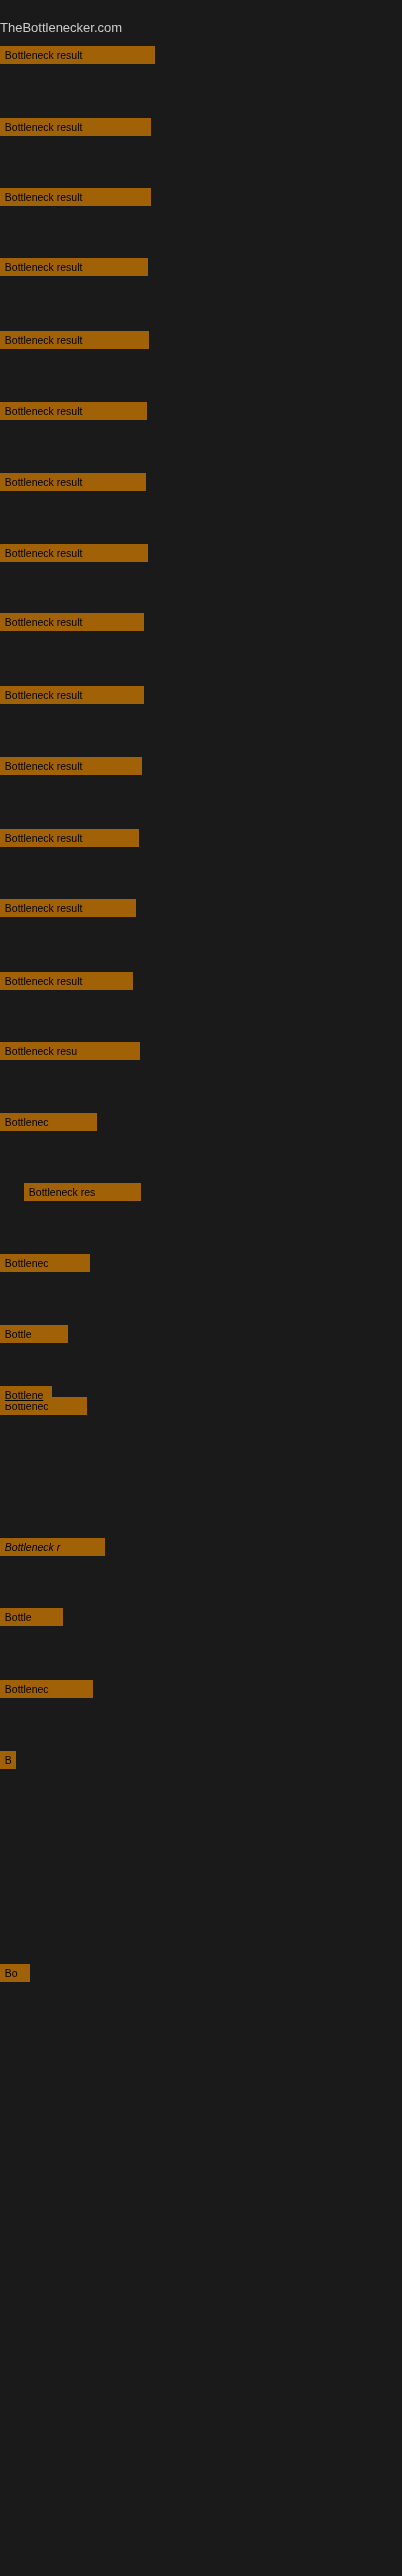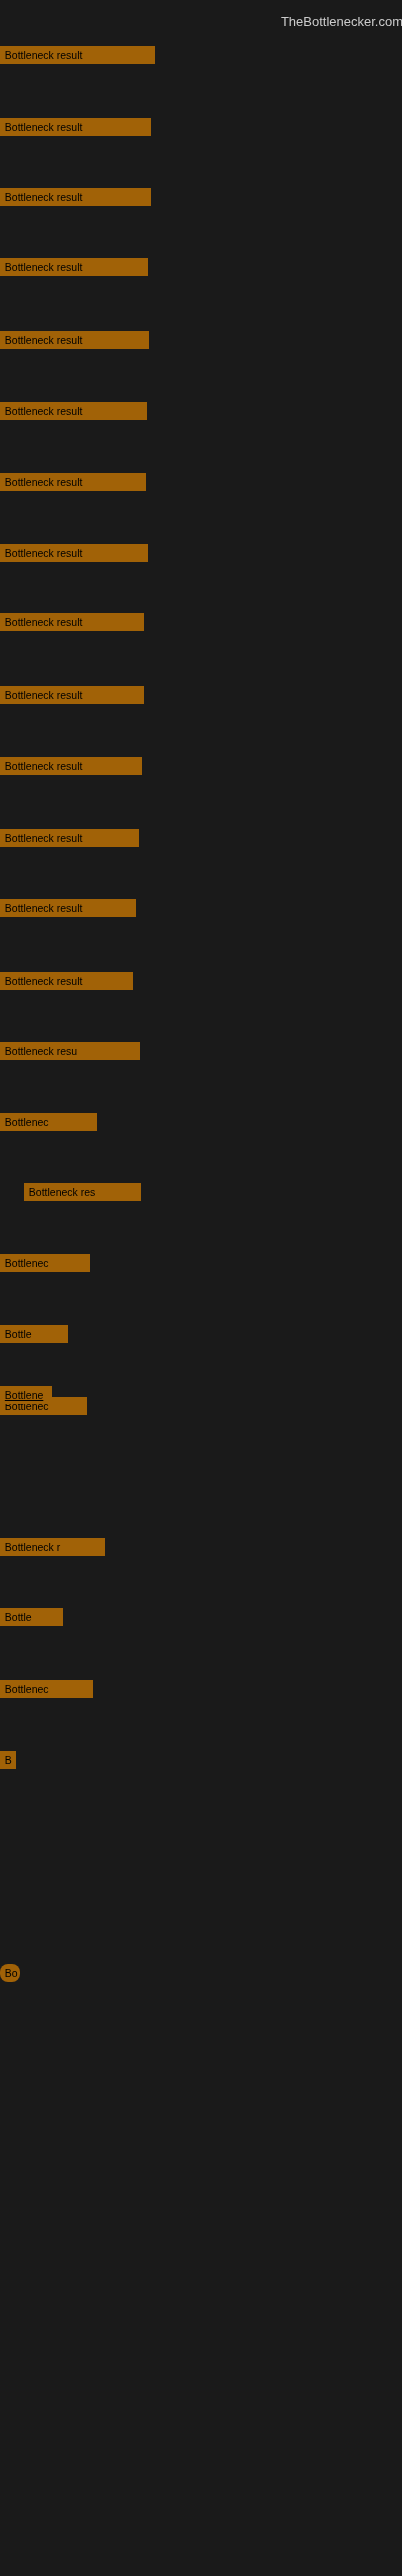--- a/index.html
+++ b/index.html
@@ -10,24 +10,24 @@
 
     body {
       width: 403px;
       min-height: 2576px;
       background-color: #1a1a1a;
       font-family: Arial, sans-serif;
       position: relative;
     }
 
     .site-title {
-      text-align: right;
+      text-align: left;
       color: #cccccc;
       font-size: 13px;
-      padding: 14px 0;
+      padding: 20px 0;
       background-color: #1a1a1a;
     }
 
     .bottleneck-item {
       position: absolute;
       left: 0;
       background-color: #a16207;
       color: #000;
       font-size: 10.5px;
       font-weight: normal;
@@ -56,19 +56,19 @@
     <div class="bottleneck-item" style="top: 829px; width: 139px;">Bottleneck result</div>
     <div class="bottleneck-item" style="top: 899px; width: 136px;">Bottleneck result</div>
     <div class="bottleneck-item" style="top: 972px; width: 133px;">Bottleneck result</div>
     <div class="bottleneck-item" style="top: 1042px; width: 140px;">Bottleneck resu</div>
     <div class="bottleneck-item" style="top: 1113px; width: 97px;">Bottlenec</div>
     <div class="bottleneck-item" style="top: 1183px; width: 117px; margin-left: 24px;">Bottleneck res</div>
     <div class="bottleneck-item" style="top: 1254px; width: 90px;">Bottlenec</div>
     <div class="bottleneck-item" style="top: 1325px; width: 68px;">Bottle</div>
     <div class="bottleneck-item" style="top: 1397px; width: 87px;">Bottlenec</div>
     <div class="bottleneck-item" style="top: 1386px; width: 52px; text-decoration: underline;">Bottlene</div>
-    <div class="bottleneck-item" style="top: 1538px; width: 105px;">Bottleneck r</div>
+    <div class="bottleneck-item" style="top: 1538px; width: 105px; font-style: italic;">Bottleneck r</div>
     <div class="bottleneck-item" style="top: 1608px; width: 63px;">Bottle</div>
     <div class="bottleneck-item" style="top: 1680px; width: 93px;">Bottlenec</div>
     <div class="bottleneck-item" style="top: 1751px; width: 16px;">B</div>
-    <div class="bottleneck-item" style="top: 1964px; width: 20px; border-radius: 8px;">Bo</div>
+    <div class="bottleneck-item" style="top: 1964px; width: 30px;">Bo</div>
   </div>
 
 
 </body></html>

